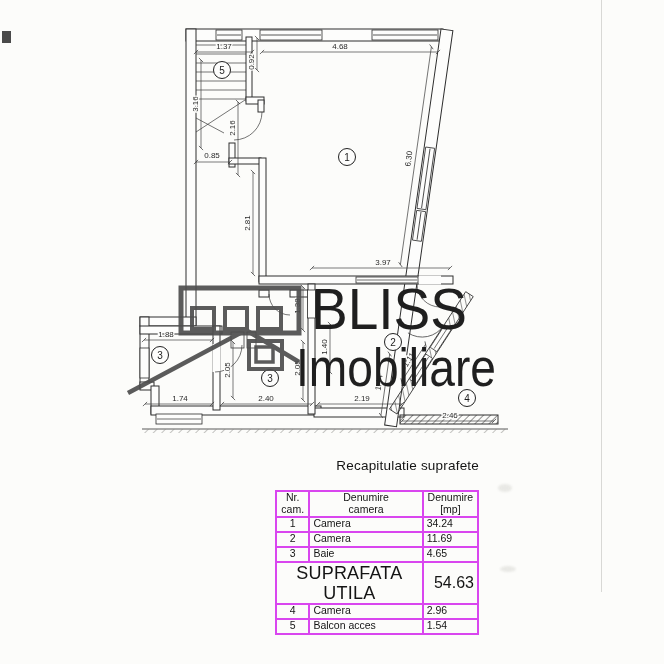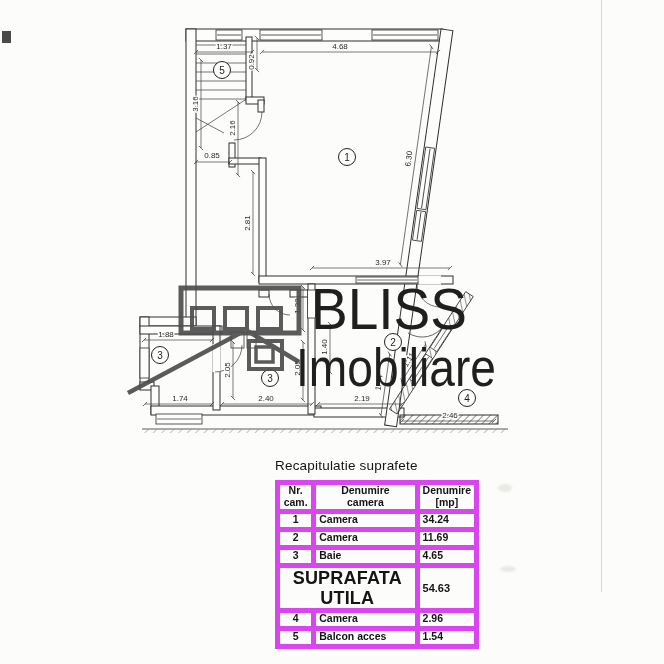--- a/index.html
+++ b/index.html
@@ -6,29 +6,29 @@
   .page{position:relative;width:664px;height:664px;background:#fcfcfa;overflow:hidden;
         font-family:"Liberation Sans",sans-serif;}
   svg{position:absolute;left:0;top:0;}
   .dimtxt{font-size:8px;fill:#2a2a2a;text-anchor:middle;paint-order:stroke;stroke:#fcfcfa;stroke-width:2.5px;}
   .roomnum{font-size:10px;fill:#1d1d1d;text-anchor:middle;}
   .logotxt{fill:#1f1f1f;}
   .mark-left{position:absolute;left:2px;top:31px;width:9px;height:12px;background:#2a2a2a;opacity:.85;}
   .scan-line{position:absolute;left:601px;top:0;width:1px;height:592px;background:#c9c9c5;opacity:.7;}
   .smudge{position:absolute;background:#d9d9d4;opacity:.55;border-radius:50%;filter:blur(1px);}
   .table-wrap{position:absolute;left:275px;top:458px;width:204px;color:#141414;}
-  .tbl-title{text-align:left;font-size:13.5px;margin-bottom:7px;letter-spacing:.2px;}
+  .tbl-title{text-align:right;font-size:13.5px;margin-bottom:17px;letter-spacing:.2px;}
   table.areas{border-collapse:collapse;width:100%;font-size:10.5px;border:1.5px solid #1a1a1a;}
-  table.areas td,table.areas th{border:5px solid #d946ef;padding:0 3px;height:13px;line-height:1.12;font-weight:bold;vertical-align:middle;}
+  table.areas td,table.areas th{border:2px solid #d946ef;padding:0 3px;height:13px;line-height:1.12;font-weight:normal;vertical-align:middle;}
   th.hdr{text-align:center;font-size:10.5px;}
   td.nr{width:26px;text-align:center;}
   td.nm{width:118px;text-align:left;padding-left:8px;}
   td.ar{width:48px;text-align:left;}
   td.sum-label{text-align:center;font-size:18px;height:17px;letter-spacing:.2px;}
-  td.sum-val{text-align:left;font-size:11px;}
+  td.sum-val{text-align:right;font-size:16px;}
 </style>
 </head>
 <body>
 
 <div class="page">
 
   <div class="mark-left"></div>
   <div class="scan-line"></div>
   <div class="smudge" style="left:498px;top:484px;width:14px;height:8px;"></div>
   <div class="smudge" style="left:500px;top:566px;width:16px;height:6px;"></div>

